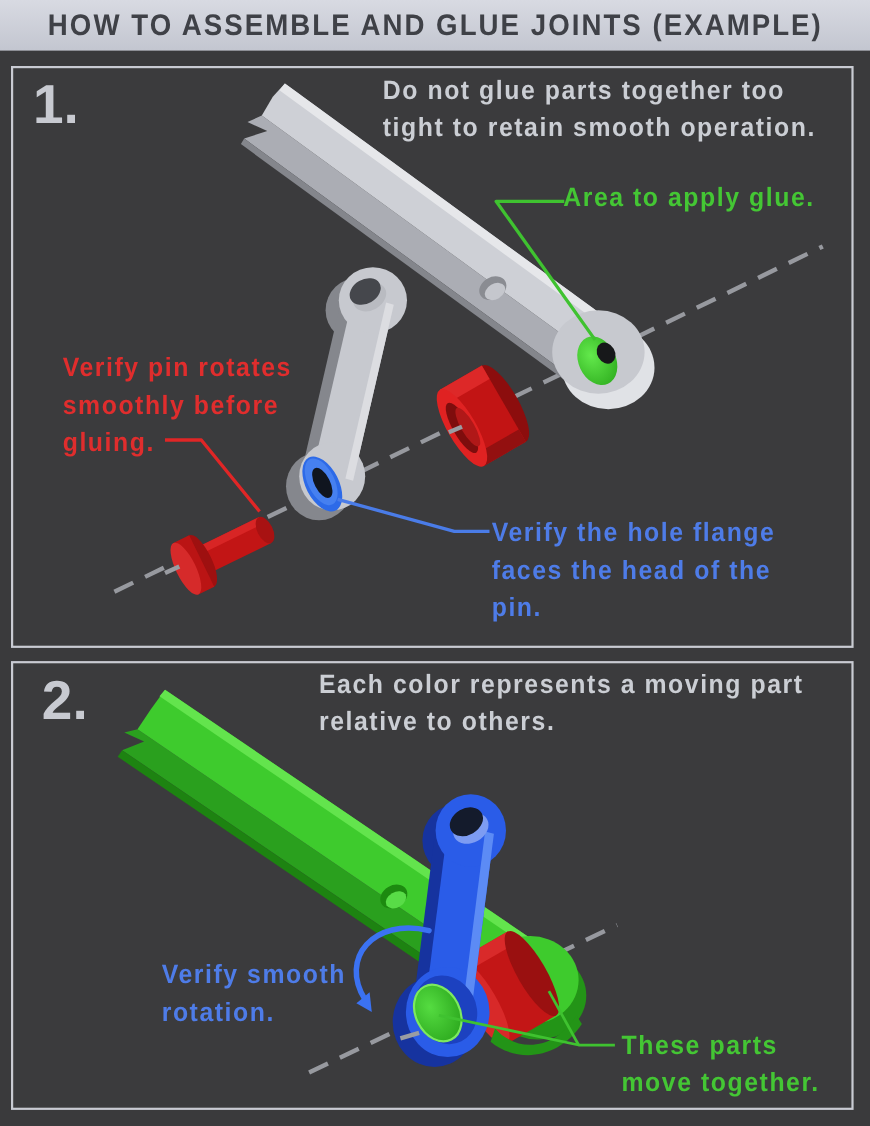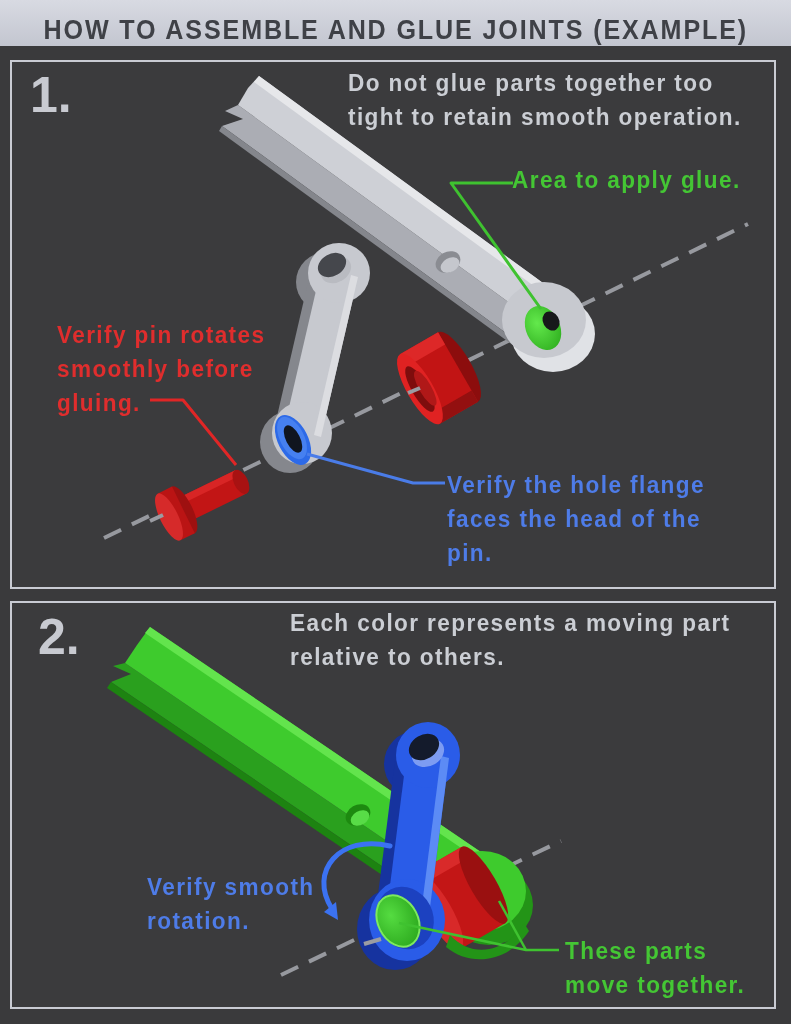--- a/index.html
+++ b/index.html
@@ -4,21 +4,21 @@
 <style>
   html,body { margin:0; padding:0; background:#2c2c2e; }
   .page {
     position:relative; width:791px; height:1024px;
     background:#3a3a3c; overflow:hidden;
     font-family:"Liberation Sans", sans-serif;
   }
   .titlebar {
     position:absolute; left:0; top:0; width:791px; height:46px;
     background:linear-gradient(#d8dae2,#c3c6d0);
-    display:flex; align-items:flex-end; justify-content:center;
+    display:flex; align-items:center; justify-content:center;
   }
   .titlebar .title-text {
     font-size:27px; font-weight:bold; letter-spacing:2px; color:#3f4147;
     white-space:nowrap; transform:scaleX(.93);
   }
   .panel {
     position:absolute; left:10px; width:766px;
     border:2px solid #c9cbd3; background:#3b3b3d; box-sizing:border-box;
   }
   .p1 { top:60px;  height:529px; }

